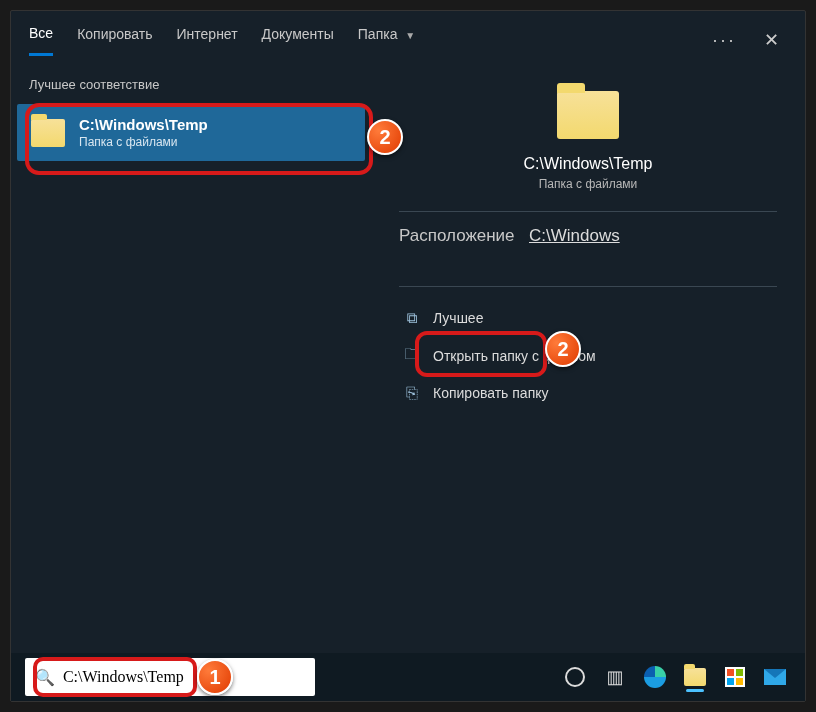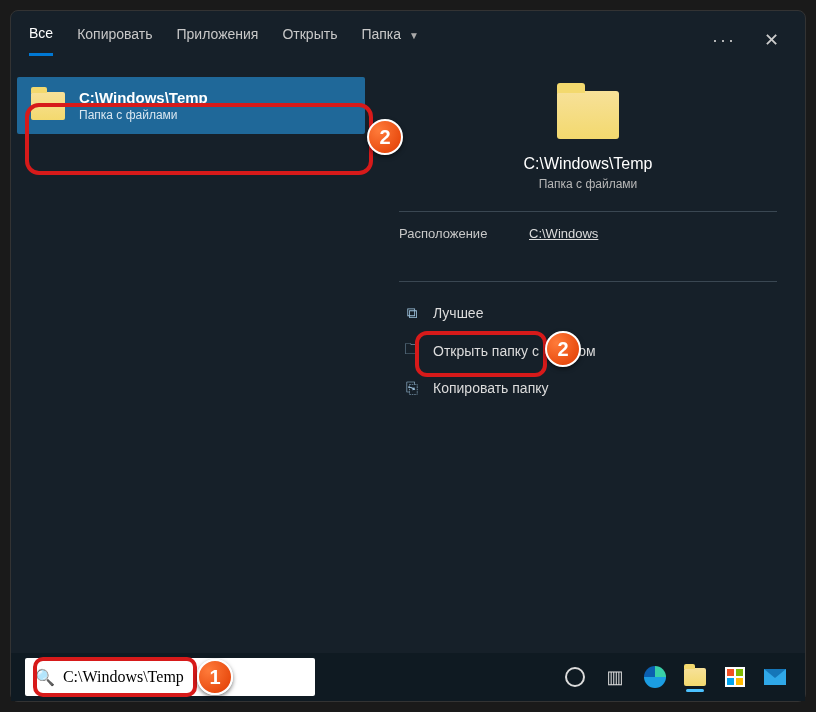--- a/index.html
+++ b/index.html
@@ -1,19 +1,19 @@
 <!DOCTYPE html>
 <html><head>
 <meta charset="utf-8">
 <style>
   * { box-sizing: border-box; margin: 0; padding: 0; font-family: "Segoe UI", Arial, sans-serif; }
   body { background: #1a1a1a; width: 816px; height: 712px; overflow: hidden; position: relative; }
   .window {
     position: absolute; left: 10px; top: 10px; width: 796px; height: 692px;
-    background: #162029; border: 1px solid #333; border-radius: 8px;
+    background: #162029; border: 1px solid #333; border-radius: 2px;
   }
   
   .tabs { display: flex; align-items: center; padding: 12px 18px 0 18px; height: 46px; color: #c8c8c8; font-size: 14px; }
   .tab { margin-right: 24px; padding-bottom: 12px; cursor: pointer; color: #c8c8c8; }
   .tab.active { color: #fff; border-bottom: 3px solid #0078d4; }
   .tab-chevron { font-size: 10px; margin-left: 4px; color: #aaa; }
   .spacer { flex: 1; }
   .dots { color: #ccc; font-size: 18px; margin-right: 28px; cursor: pointer; letter-spacing: 2px; }
   .close-x { color: #ccc; font-size: 18px; cursor: pointer; margin-right: 8px; }
   
@@ -35,21 +35,21 @@
     border: 4px solid #d71a1a; border-radius: 14px; pointer-events: none;
   }
   .badge { position:absolute; width:36px; height:36px; border-radius:50%; background: radial-gradient(circle at 30% 30%, #ff7b3a, #e03a00); border:2px solid #fff; color:#fff; font-weight:700; font-size:20px; display:flex; align-items:center; justify-content:center; box-shadow:0 2px 4px rgba(0,0,0,.5); pointer-events:none; }
   .badge-top { left: 356px; top: 108px; }
   
   .big-folder { width: 62px; height: 48px; margin-top: 14px; background: linear-gradient(#f7e199,#f3d96e); border-radius: 3px; position: relative; }
   .big-folder::before { content:""; position:absolute; top:-8px; left:0; width:28px; height:10px; background:#f3d96e; border-radius:3px 3px 0 0; }
   .big-title { color:#fff; font-size:16px; margin-top:16px; }
   .big-sub { color:#b8b8b8; font-size:12px; margin-top:4px; }
   .divider { width: 100%; height:1px; background:#3a4752; margin: 20px 0 14px 0; }
-  .row-loc { display:flex; width:100%; font-size:13px; color:#c8c8c8; margin-bottom: 20px; }
+  .row-loc { display:flex; width:100%; font-size:17px; color:#c8c8c8; margin-bottom: 20px; }
   .row-loc .label { flex:0 0 130px; }
   .row-loc .val { color:#dcdcdc; text-decoration: underline; cursor:pointer; }
   .action { display:flex; align-items:center; gap:12px; padding:8px 4px; color:#dcdcdc; font-size:14px; cursor:pointer; width:100%; }
   .action .ico { width:18px; display:inline-flex; justify-content:center; color:#9bbed8; font-size:15px; }
   .callout-2 { position:absolute; left:404px; top:320px; width:132px; height:46px; border:4px solid #d71a1a; border-radius:12px; pointer-events:none; }
   .badge-mid { left: 534px; top: 320px; }
   
   .taskbar { position:absolute; bottom:0; left:0; right:0; height:48px; background:#0f1a22; display:flex; align-items:center; padding:0 14px; gap:8px; }
   .search-box { background:#fff; height:38px; width:290px; display:flex; align-items:center; border-radius:2px; padding:0 10px; gap:8px; }
   .search-box .mag { color:#333; font-size:16px; }
@@ -70,33 +70,34 @@
   .mail-ico::before{content:"";position:absolute;left:0;right:0;top:0;border-left:11px solid transparent;border-right:11px solid transparent;border-top:9px solid #1576b8}
 </style>
 </head>
 <body>
 
 <div class="window">
 
   <div class="tabs">
     <div class="tab active">Все</div>
     <div class="tab">Копировать</div>
-    <div class="tab">Приложения</div>
-    <div class="tab">Открыть</div>
+    <div class="tab">Интернет</div>
+    <div class="tab">Документы</div>
     <div class="tab">
       <span>Папка</span>
       <span class="tab-chevron">▼</span>
     </div>
     <div class="spacer"></div>
     <div class="dots">···</div>
     <div class="close-x">✕</div>
   </div>
 
   <div class="body">
     <div class="left">
+      <div class="section-label">Лучшее соответствие</div>
       <div class="result-item">
         <div class="folder-icon"></div>
         <div>
           <div class="result-title">C:\Windows\Temp</div>
           <div class="result-sub">Папка с файлами</div>
         </div>
       </div>
     </div>
 
     <div class="right">

